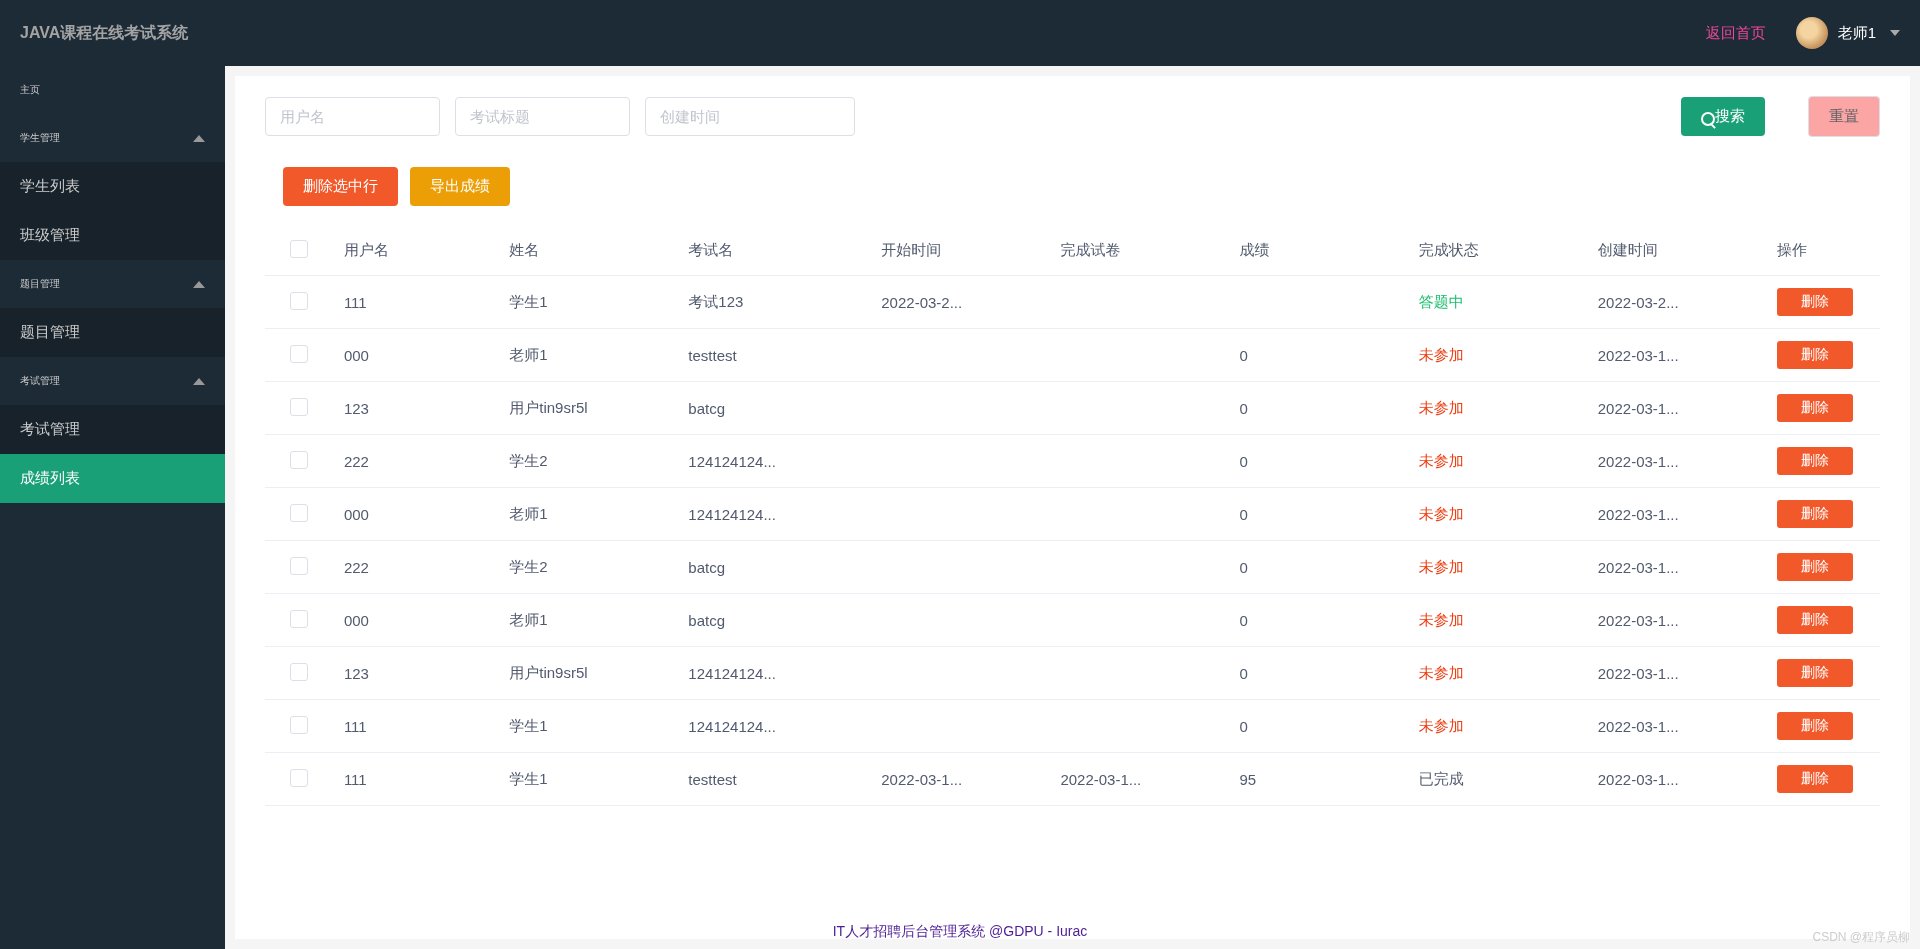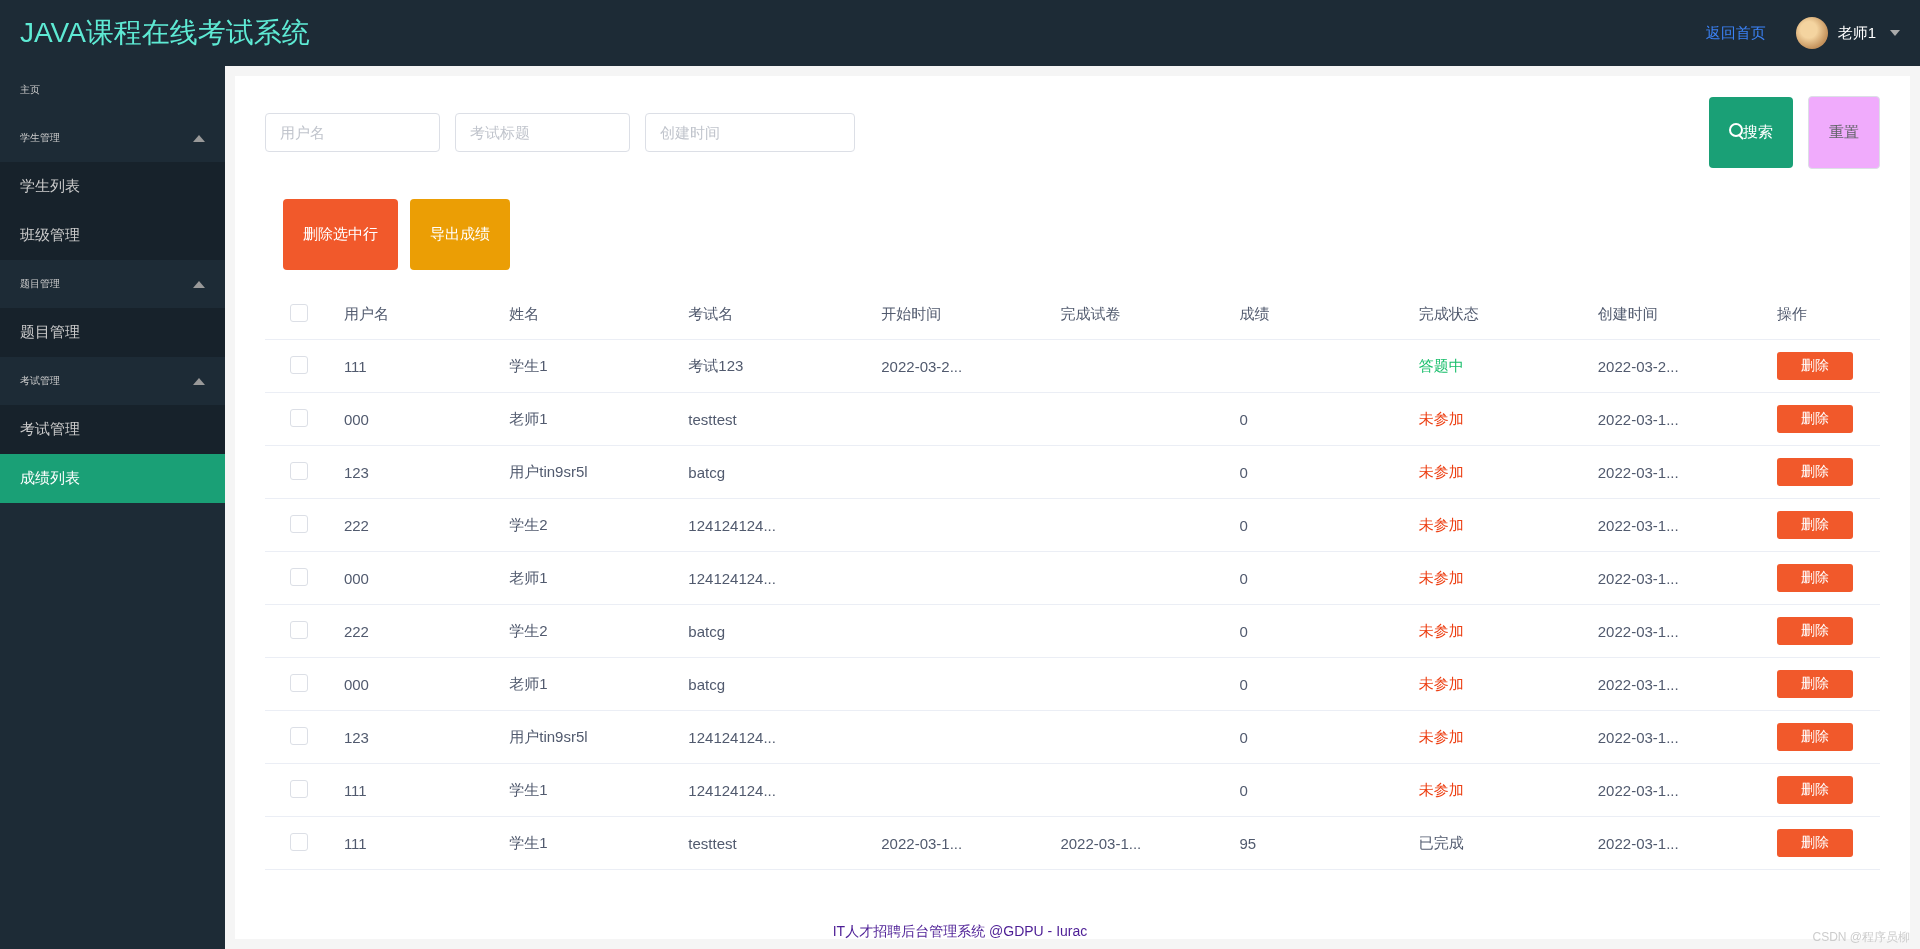--- a/index.html
+++ b/index.html
@@ -1,41 +1,41 @@
 <!DOCTYPE html>
 <html><head>
 <meta charset="utf-8">
 <style>
 * { margin: 0; padding: 0; box-sizing: border-box; font-family: -apple-system, BlinkMacSystemFont, "Segoe UI", "Microsoft YaHei", sans-serif; }
 body { background: #f5f5f5; width: 1920px; height: 949px; overflow: hidden; position: relative; }
 
 .header { height: 66px; background: #1d2b36; display: flex; align-items: center; justify-content: space-between; padding: 0 20px; color: #fff; }
-.logo { color: #5eead4; font-size: 28px; font-weight: normal; }
+.logo { color: #a3a3a3; font-size: 16px; font-weight: bold; }
 .header-right { display: flex; align-items: center; gap: 30px; }
-.home-link { color: #3b82f6; font-size: 15px; cursor: pointer; }
+.home-link { color: #ec4899; font-size: 15px; cursor: pointer; }
 .user-area { display: flex; align-items: center; gap: 10px; cursor: pointer; }
 .avatar { width: 32px; height: 32px; border-radius: 50%; background: radial-gradient(circle at 40% 40%, #f4d4a0 30%, #c4925c 70%); }
 .user-name { color: #fff; font-size: 15px; }
 .chevron-down { display: inline-block; width: 0; height: 0; border-left: 5px solid transparent; border-right: 5px solid transparent; border-top: 6px solid #aaa; margin-left: 4px; }
 
 .layout { display: flex; height: calc(100% - 66px); }
 .sidebar { width: 225px; background: #1d2b36; color: #ccc; overflow-y: auto; }
 .sidebar-item { padding: 17px 20px; font-size: 10px; cursor: pointer; display: flex; align-items: center; justify-content: space-between; }
 .sidebar-subitem { padding: 15px 20px; font-size: 15px; cursor: pointer; background: #17222b; }
 .sidebar-subitem.active { background: #1aa076; color: #fff; }
 .chevron-up-icon { display: inline-block; width: 0; height: 0; border-left: 6px solid transparent; border-right: 6px solid transparent; border-bottom: 7px solid #999; }
 
 .main { flex: 1; padding: 20px 30px 50px 30px; background: #fff; margin: 10px; overflow-y: auto; position: relative; }
 .search-bar { display: flex; align-items: center; gap: 15px; margin-bottom: 30px; }
 .search-input { padding: 10px 14px; border: 1px solid #dcdfe6; border-radius: 4px; font-size: 15px; width: 175px; color: #606266; }
 .search-input::placeholder { color: #c0c4cc; }
 .spacer { flex: 1; }
-.btn { padding: 26px 20px; border: none; border-radius: 4px; font-size: 15px; cursor: pointer; display: inline-flex; align-items: flex-start; }
+.btn { padding: 10px 20px; border: none; border-radius: 4px; font-size: 15px; cursor: pointer; display: inline-flex; align-items: flex-end; }
 .btn-teal { background: #1aa076; color: #fff; }
-.btn-reset { background: #f0abfc; border: 1px solid #dcdfe6; color: #606266; }
+.btn-reset { background: #fca5a5; border: 1px solid #dcdfe6; color: #606266; margin-left: 28px; }
 .search-icon { width: 14px; height: 14px; border: 2px solid #fff; border-radius: 50%; position: relative; }
 .search-icon::after { content: ''; position: absolute; width: 6px; height: 2px; background: #fff; transform: rotate(45deg); bottom: -3px; right: -3px; }
 
 .table-panel { margin-top: 20px; }
 .action-row { display: flex; gap: 12px; margin-bottom: 20px; padding-left: 18px; }
 .btn-red { background: #f1592b; color: #fff; }
 .btn-orange { background: #eb9e05; color: #fff; }
 
 table { width: 100%; border-collapse: collapse; }
 th { text-align: left; padding: 14px 10px; font-weight: normal; color: #515a6e; font-size: 15px; border-bottom: 1px solid #ebeef5; }

